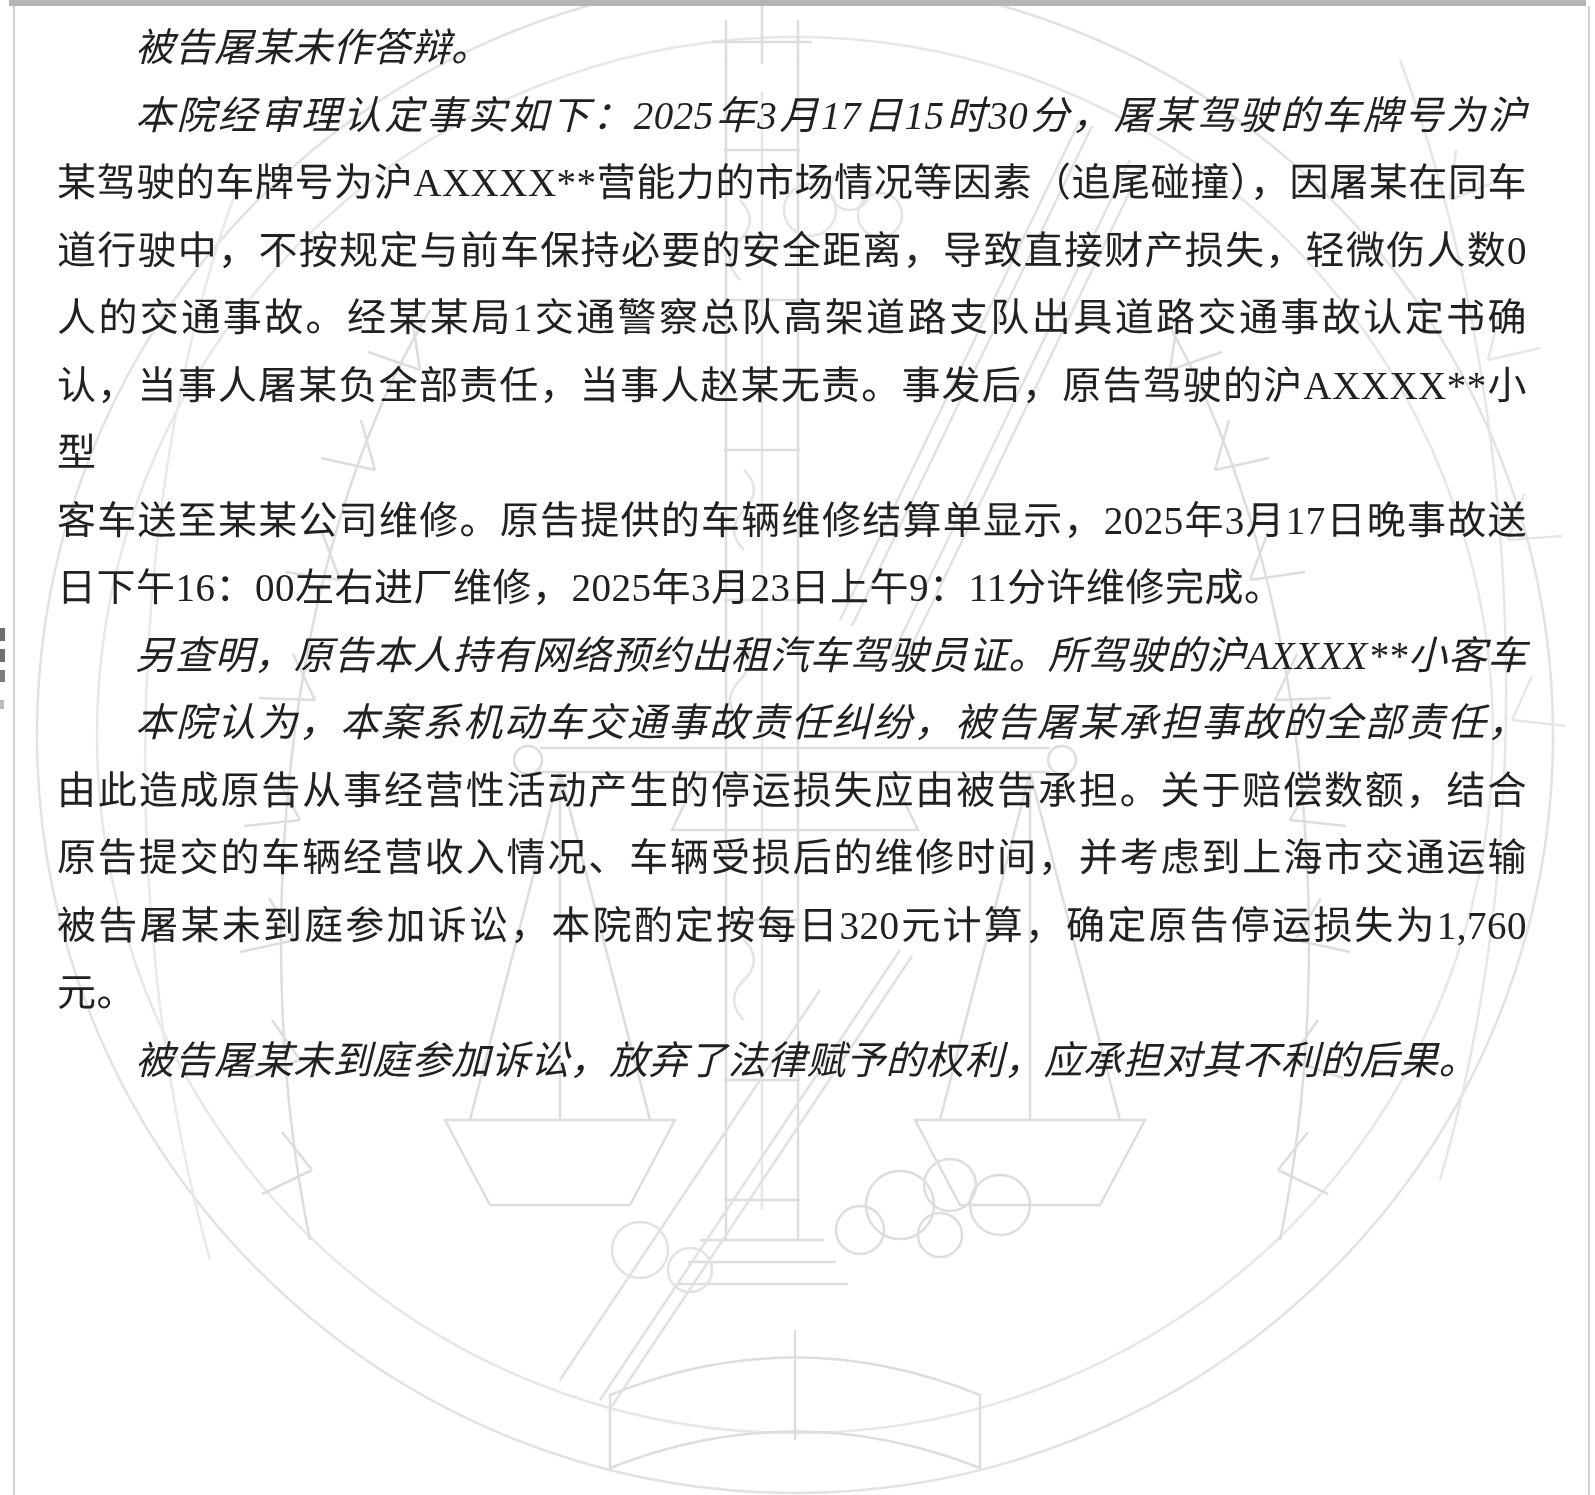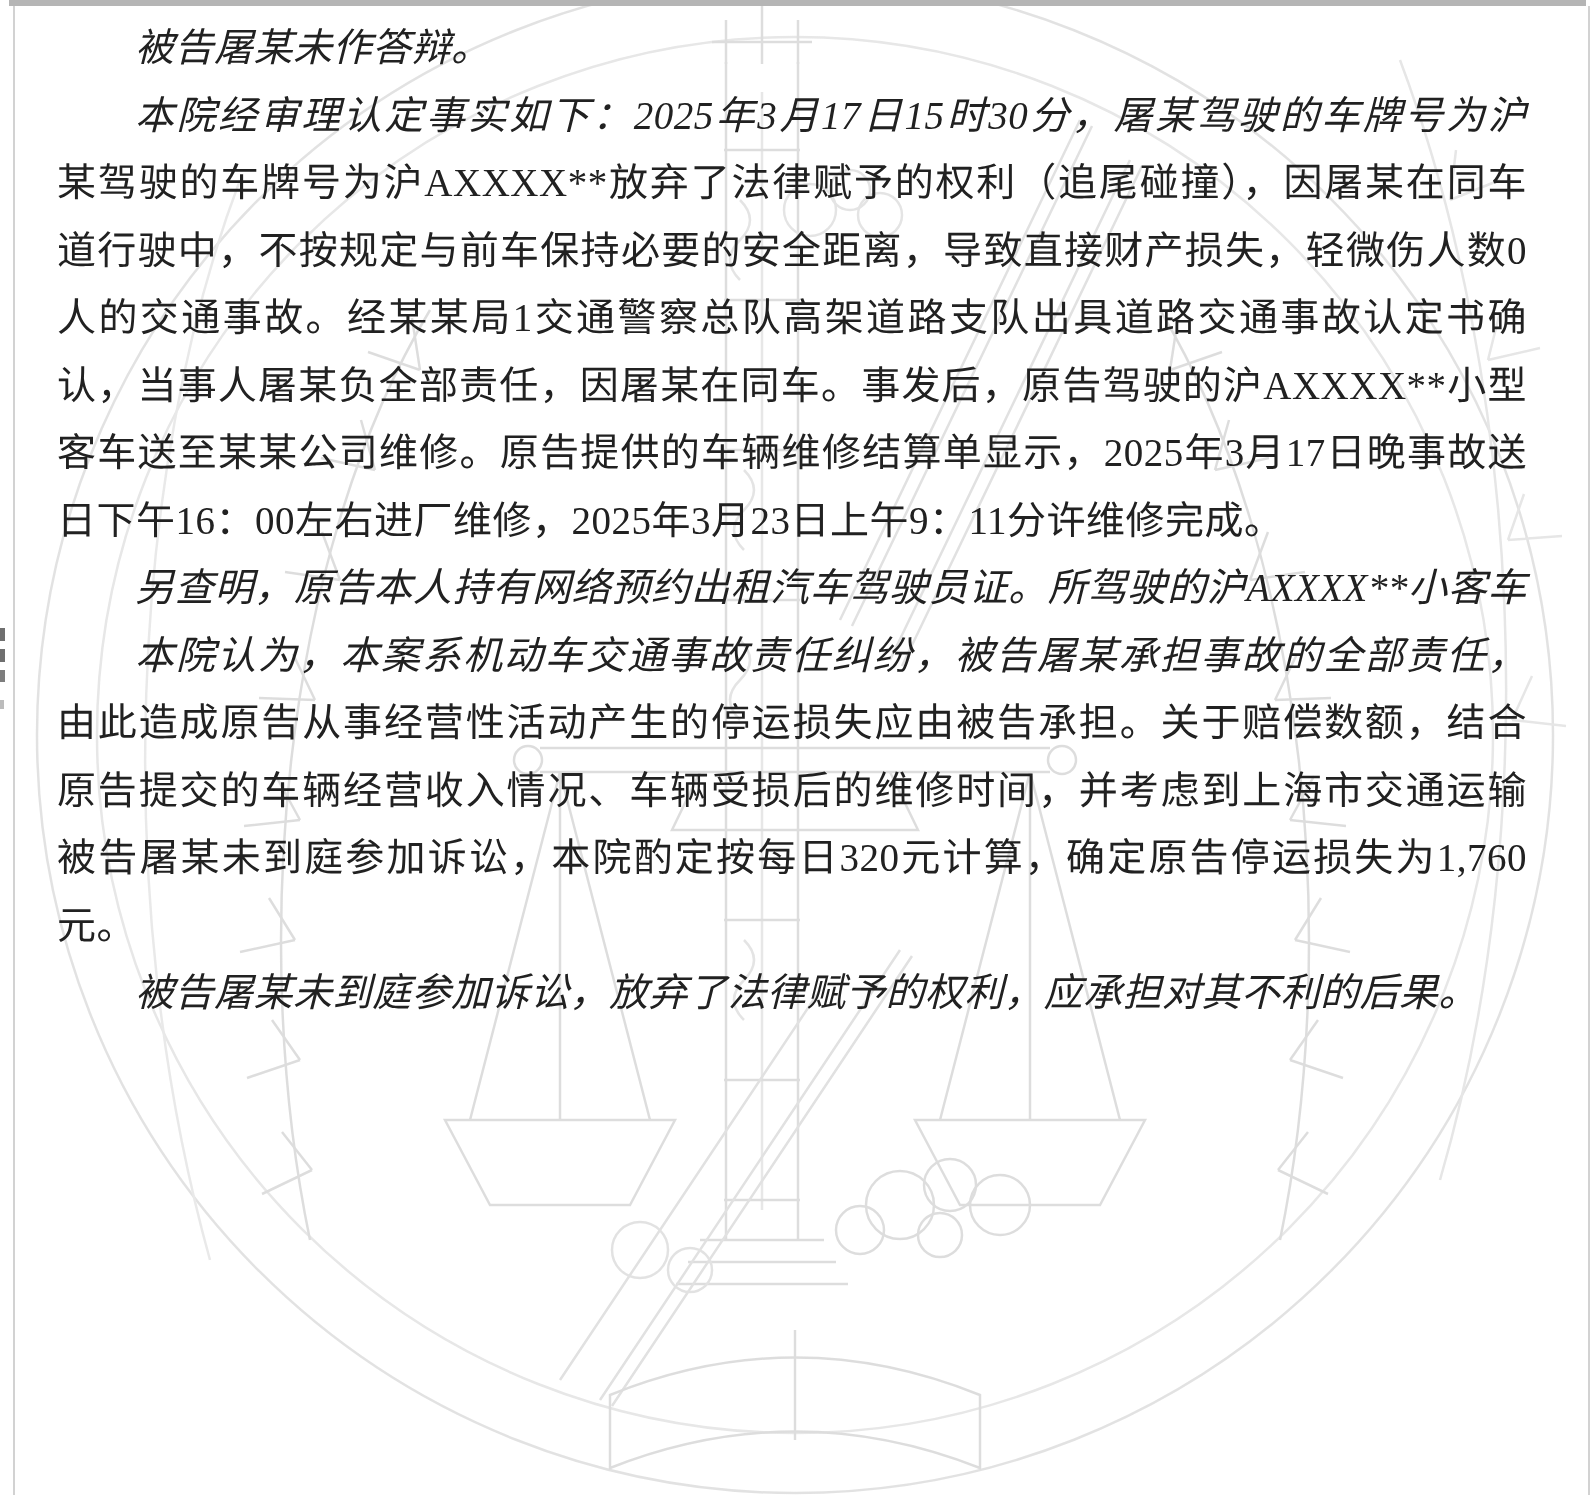--- a/index.html
+++ b/index.html
@@ -109,24 +109,24 @@
   <div class="margin-marks">
     <span class="mm1"></span>
     <span class="mm2"></span>
     <span class="mm3"></span>
     <span class="mm4"></span>
   </div>
 
   <div class="content">
       <div class="line indent para-end">被告屠某未作答辩。</div>
       <div class="line indent">本院经审理认定事实如下：2025年3月17日15时30分，屠某驾驶的车牌号为沪</div>
-      <div class="line">某驾驶的车牌号为沪AXXXX**放弃了法律赋予的权利（追尾碰撞），因屠某在同车</div>
+      <div class="line">某驾驶的车牌号为沪AXXXX**营能力的市场情况等因素（追尾碰撞），因屠某在同车</div>
       <div class="line">道行驶中，不按规定与前车保持必要的安全距离，导致直接财产损失，轻微伤人数0</div>
       <div class="line">人的交通事故。经某某局1交通警察总队高架道路支队出具道路交通事故认定书确</div>
-      <div class="line">认，当事人屠某负全部责任，因屠某在同车。事发后，原告驾驶的沪AXXXX**小型</div>
+      <div class="line">认，当事人屠某负全部责任，当事人赵某无责。事发后，原告驾驶的沪AXXXX**小型</div>
       <div class="line">客车送至某某公司维修。原告提供的车辆维修结算单显示，2025年3月17日晚事故送</div>
       <div class="line para-end">日下午16：00左右进厂维修，2025年3月23日上午9：11分许维修完成。</div>
       <div class="line indent">另查明，原告本人持有网络预约出租汽车驾驶员证。所驾驶的沪AXXXX**小客车</div>
       <div class="line indent">本院认为，本案系机动车交通事故责任纠纷，被告屠某承担事故的全部责任，</div>
       <div class="line">由此造成原告从事经营性活动产生的停运损失应由被告承担。关于赔偿数额，结合</div>
       <div class="line">原告提交的车辆经营收入情况、车辆受损后的维修时间，并考虑到上海市交通运输</div>
       <div class="line">被告屠某未到庭参加诉讼，本院酌定按每日320元计算，确定原告停运损失为1,760</div>
       <div class="line para-end">元。</div>
       <div class="line indent para-end">被告屠某未到庭参加诉讼，放弃了法律赋予的权利，应承担对其不利的后果。</div>
     </div>

